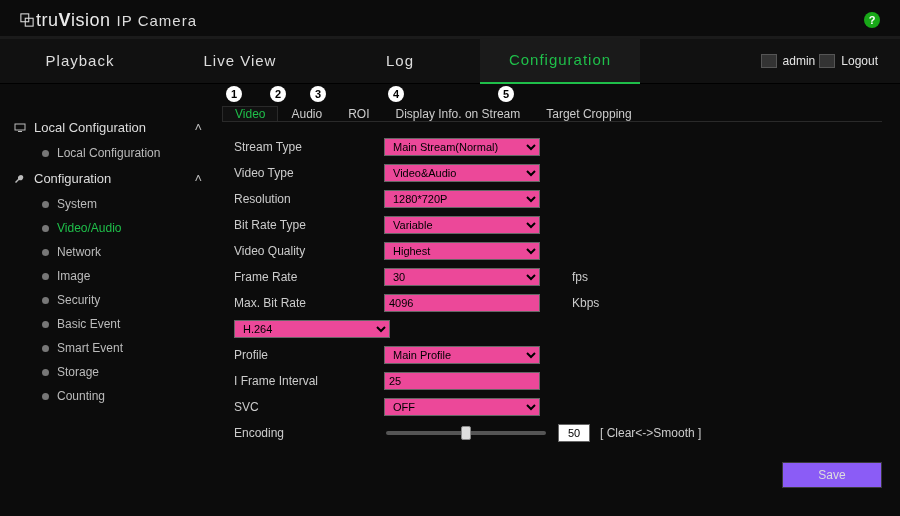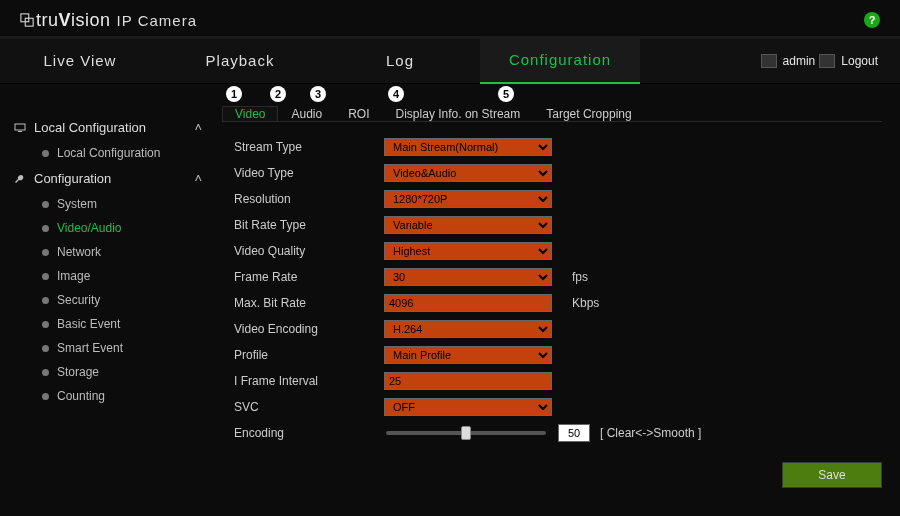--- a/index.html
+++ b/index.html
@@ -28,30 +28,30 @@
 .row .dot{width:7px;height:7px;border-radius:50%;background:#777}
 .row.active{color:#1fbf4a}
 .content{flex:1;padding:0 18px 0 8px}
 .subtabs{display:flex;align-items:flex-end;border-bottom:1px solid #2a2a2a;gap:0}
 .subtab{padding:0 12px;color:#ccc;font-size:12px;border:1px solid transparent;border-bottom:none;cursor:pointer}
 .subtab.active{color:#1fbf4a;border-color:#2a2a2a;background:#111}
 .form{padding:12px 0 0 12px}
 .frow{display:flex;align-items:center;height:26px}
 .flabel{width:150px;color:#ccc;font-size:12px}
 .fctl{width:180px}
-.fctl select,.fctl input[type=text]{width:168px;height:18px;border:1px solid #666;background:#c2410c;color:#000;font-size:11px;padding:0 4px;box-sizing:border-box}
+.fctl select,.fctl input[type=text]{width:156px;height:18px;border:1px solid #666;background:#ec4899;color:#000;font-size:11px;padding:0 4px;box-sizing:border-box}
 .unit{margin-left:8px;color:#ccc;font-size:12px}
 .slider-wrap{display:flex;align-items:center;gap:10px}
 .slider{-webkit-appearance:none;appearance:none;width:160px;height:4px;background:#555;border-radius:2px;outline:none}
 .slider::-webkit-slider-thumb{-webkit-appearance:none;appearance:none;width:10px;height:14px;background:#ddd;border:1px solid #888;border-radius:2px;cursor:pointer}
 .slider::-moz-range-thumb{width:10px;height:14px;background:#ddd;border:1px solid #888;border-radius:2px;cursor:pointer}
 .slidebox{width:30px;height:16px;border:1px solid #666;background:#fff;color:#000;font-size:11px;text-align:center;line-height:16px}
 .hint{color:#ccc;font-size:12px}
 .save-row{display:flex;justify-content:flex-end;padding:16px 0 0 0}
-.save-btn{width:100px;height:26px;background:#4d7c0f;border:1px solid #3a3a3a;color:#ddd;font-size:12px;cursor:pointer}
+.save-btn{width:100px;height:26px;background:#8b5cf6;border:1px solid #3a3a3a;color:#ddd;font-size:12px;cursor:pointer}
 .sicon{width:12px;height:12px;display:inline-block}
 .sicon svg{width:12px;height:12px;fill:#bbb}
 </style>
 </head>
 <body>
 <div class="app">
 
 <div class="header">
   <span class="logo-icon">
     <svg viewBox="0 0 16 16">
@@ -60,22 +60,22 @@
         </svg>
   </span>
   <span class="brand">
     <span>tru</span><b>V</b><span>ision</span>
   </span>
   <span class="sub">IP Camera</span>
   <div class="help">?</div>
 </div>
 
 <div class="topnav">
+  <div class="tab">Playback</div>
   <div class="tab">Live View</div>
-  <div class="tab">Playback</div>
   <div class="tab">Log</div>
   <div class="tab active">Configuration</div>
   <div class="right-tools">
     <div class="rt-item">
       <span class="rt-icon"></span>
       <span>admin</span>
     </div>
     <div class="rt-item">
       <span class="rt-icon"></span>
       <span>Logout</span>
@@ -188,21 +188,20 @@
         <div class="flabel">Frame Rate</div>
         <div class="fctl"><select><option>30</option></select></div>
         <div class="unit">fps</div>
       </div>
       <div class="frow">
         <div class="flabel">Max. Bit Rate</div>
         <div class="fctl"><input type="text" value="4096" style=""></div>
         <div class="unit">Kbps</div>
       </div>
       <div class="frow">
-        <div class="flabel">Video Encoding</div>
         <div class="fctl"><select><option>H.264</option></select></div>
       </div>
       <div class="frow">
         <div class="flabel">Profile</div>
         <div class="fctl"><select><option>Main Profile</option></select></div>
       </div>
       <div class="frow">
         <div class="flabel">I Frame Interval</div>
         <div class="fctl"><input type="text" value="25" style=""></div>
       </div>

